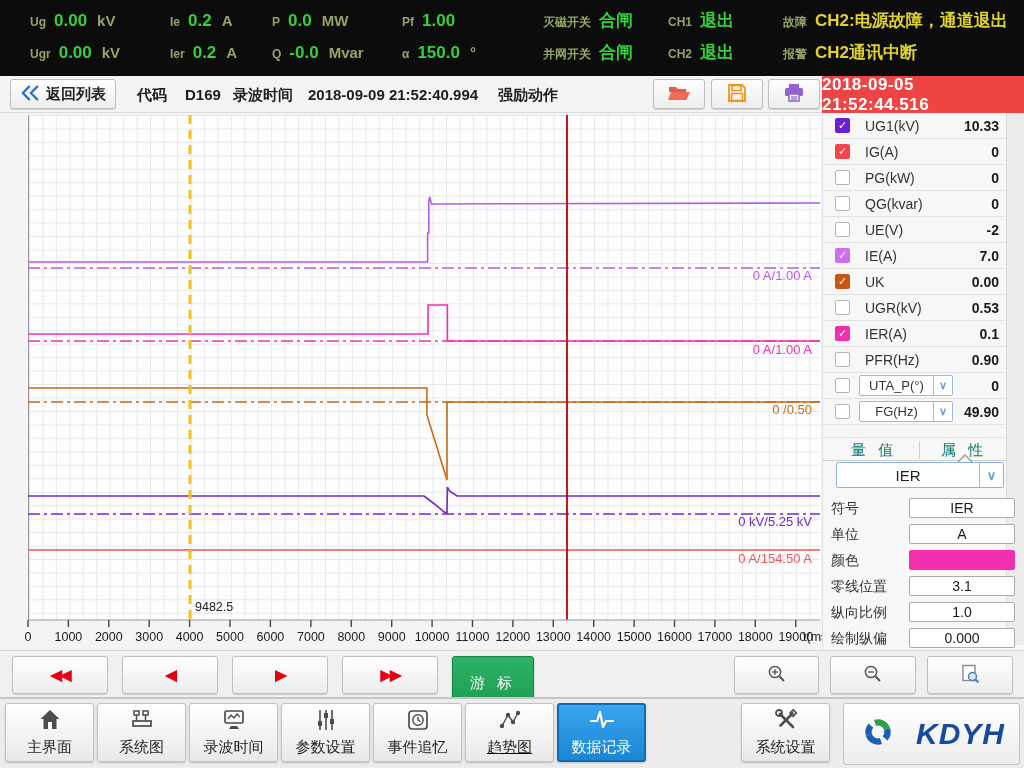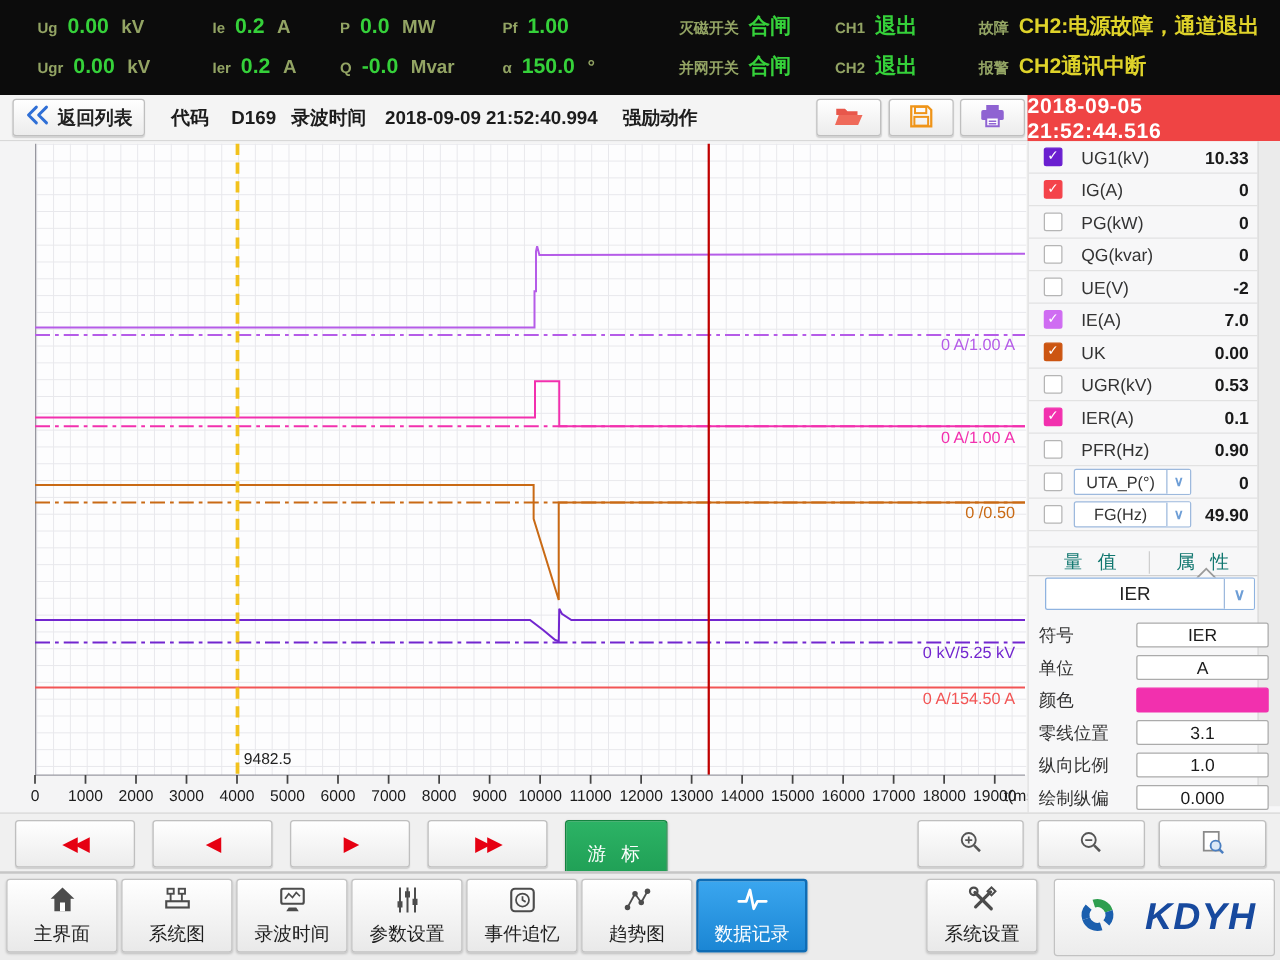--- a/index.html
+++ b/index.html
@@ -470,21 +470,21 @@
         <span class="nv-lab">参数设置</span>
       </button>
       <button class="nav-btn" style="left: 373px;">
         <span><svg width="26" height="24" viewBox="0 0 24 24">
             <rect x="3" y="3" width="18" height="18" rx="3" fill="none" stroke="#4c4c4c" stroke-width="1.7"></rect>
             <circle cx="12" cy="12" r="5.2" fill="none" stroke="#4c4c4c" stroke-width="1.4"></circle>
             <polyline points="12,9 12,12 14.5,13.5" fill="none" stroke="#4c4c4c" stroke-width="1.4"></polyline>
           </svg></span>
         <span class="nv-lab">事件追忆</span>
       </button>
-      <button class="nav-btn" style="left: 465px;">
+      <button class="nav-btn" style="left: 465px; text-decoration: underline;">
         <span><svg width="26" height="24" viewBox="0 0 24 24">
             <line x1="4" y1="18" x2="10" y2="7" stroke="#4c4c4c" stroke-width="1.4"></line>
             <line x1="10" y1="7" x2="15" y2="14" stroke="#4c4c4c" stroke-width="1.4"></line>
             <line x1="15" y1="14" x2="20" y2="5" stroke="#4c4c4c" stroke-width="1.4"></line>
             <circle cx="4" cy="18" r="2.2" fill="#4c4c4c"></circle>
             <circle cx="10" cy="7" r="2.2" fill="#4c4c4c"></circle>
             <circle cx="15" cy="14" r="2.2" fill="#4c4c4c"></circle>
             <circle cx="20" cy="5" r="2.2" fill="#4c4c4c"></circle>
           </svg></span>
         <span class="nv-lab">趋势图</span>

